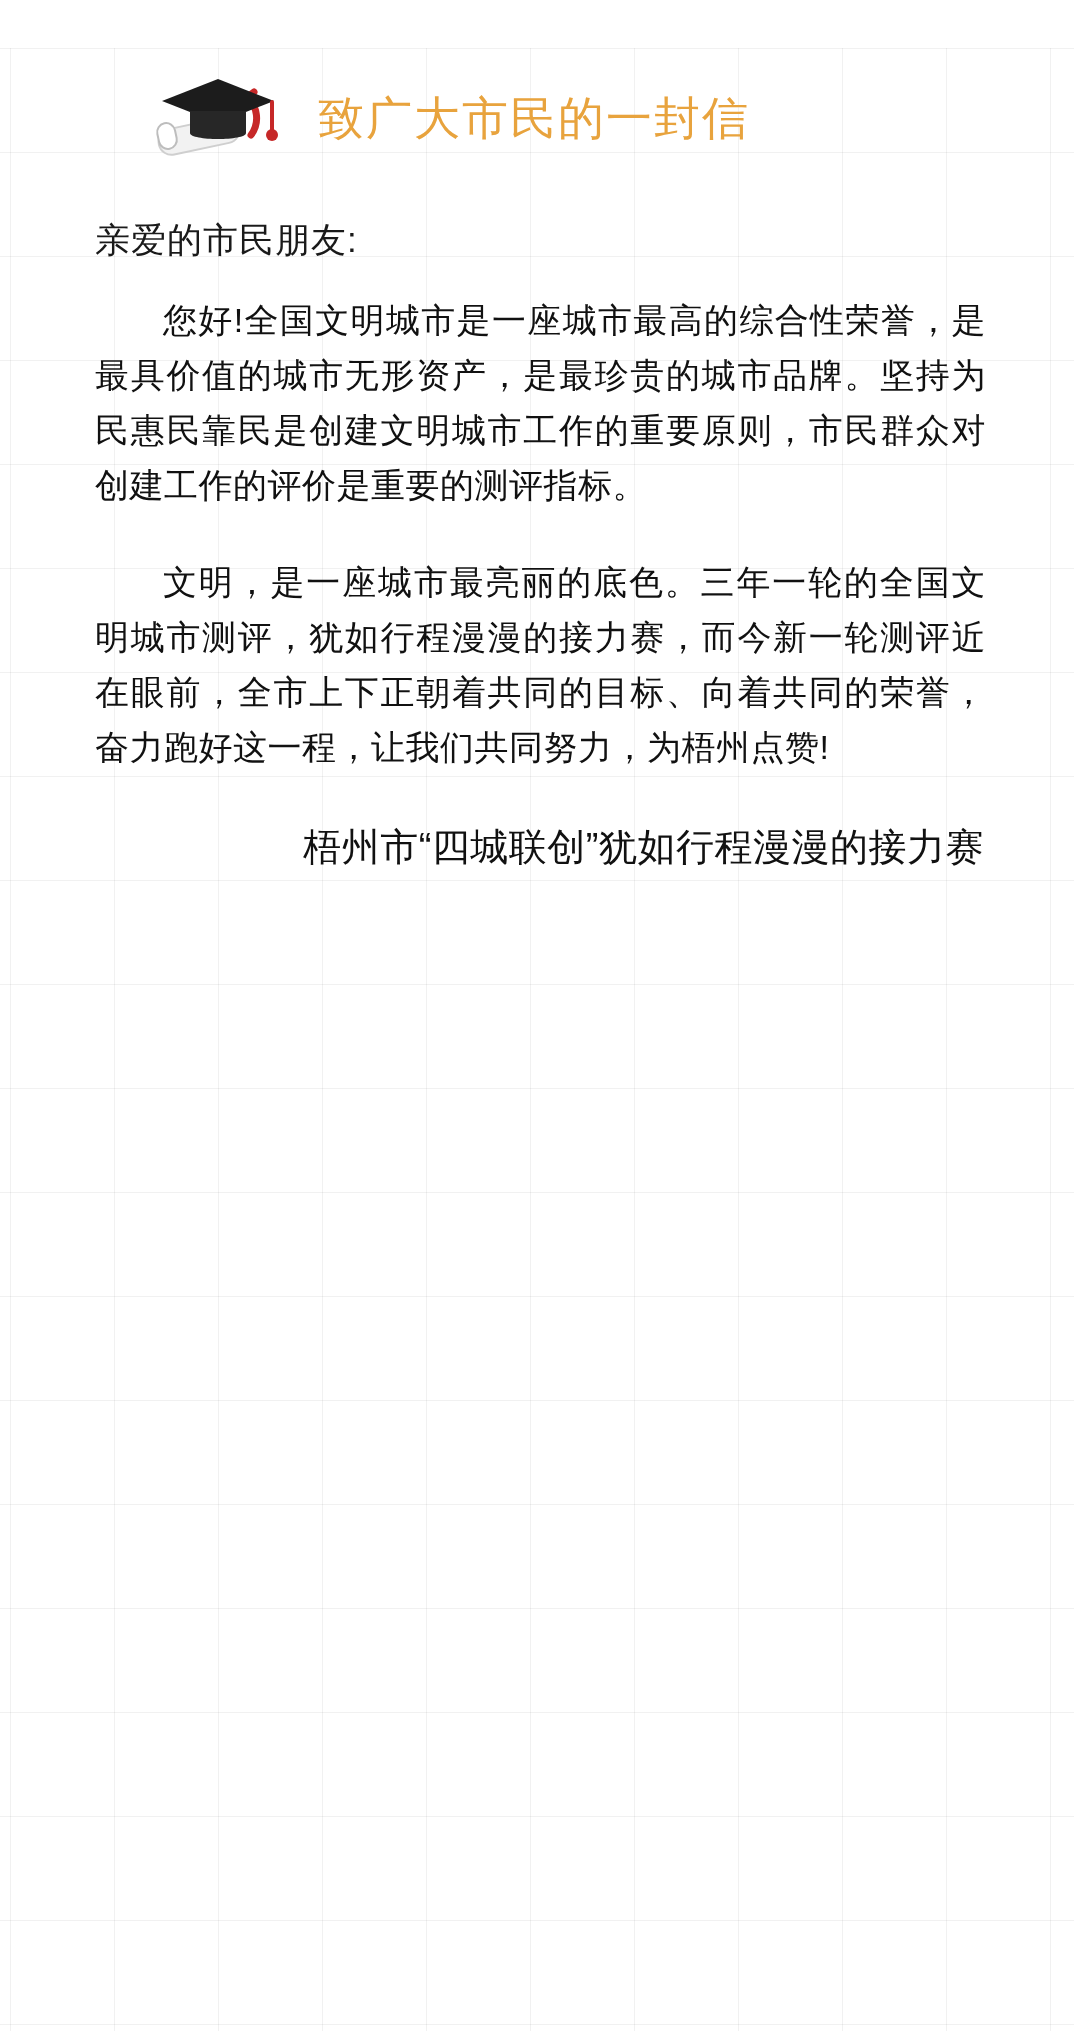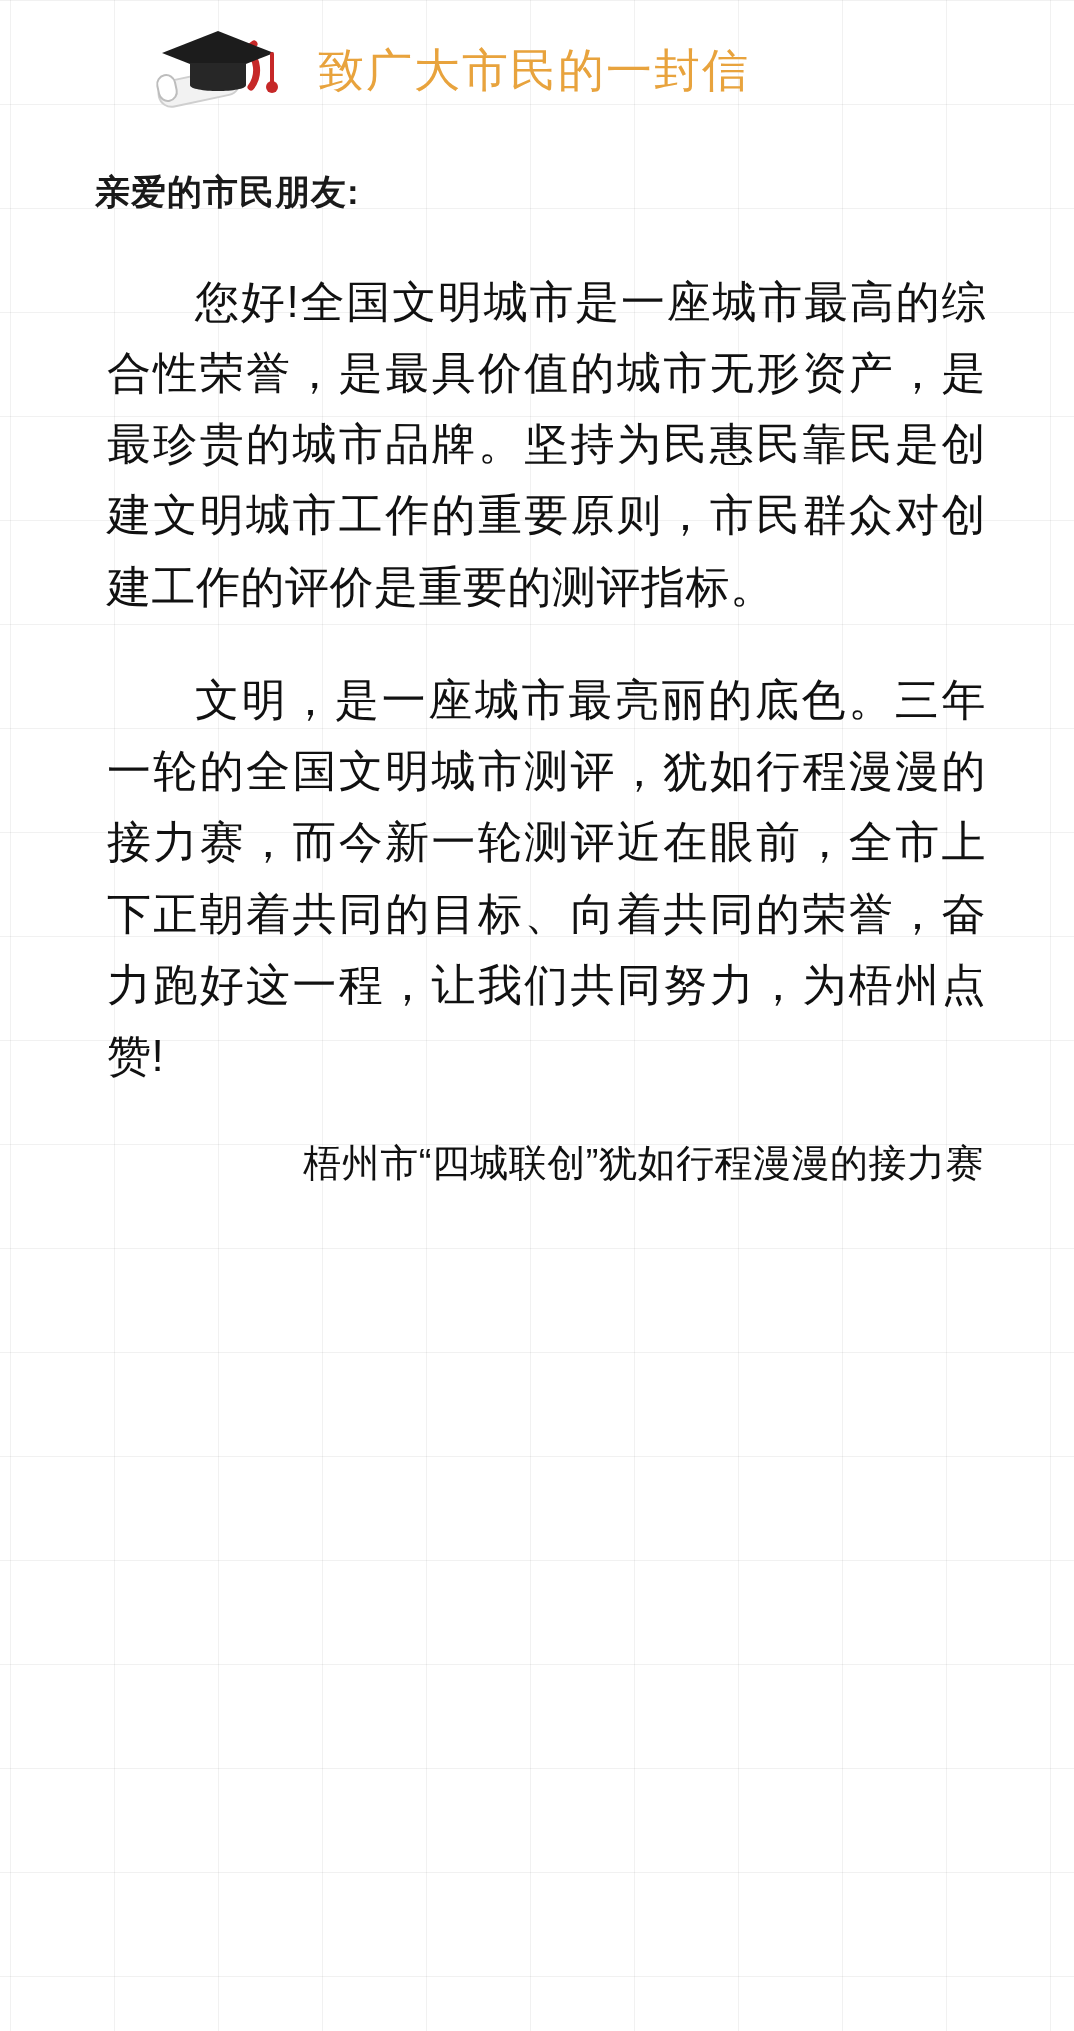--- a/index.html
+++ b/index.html
@@ -28,20 +28,21 @@
     background-size: 104px 104px;
     background-position: 10px 0px;
   }
 
   .header {
     display: flex;
     align-items: center;
     padding: 22px 0 0 150px;
     height: 120px;
     box-sizing: border-box;
+    margin-top: 48px;
   }
 
   .cap-icon {
     width: 150px;
     height: 96px;
     flex: 0 0 auto;
     margin-right: 18px;
   }
 
   .doc-title {
@@ -54,33 +55,32 @@
   }
 
   .body-wrap {
     padding: 46px 88px 40px 95px;
   }
 
   .salutation {
     font-size: 35px;
     color: #1a1a1a;
     line-height: 1.5;
-    margin-bottom: 47px;
+    margin-bottom: 26px;
     letter-spacing: 1px;
-    font-weight: bold;
   }
 
   .para {
-    font-size: 44px;
+    font-size: 34px;
     line-height: 1.62;
     color: #111111;
     text-align: justify;
     text-justify: inter-ideograph;
     text-indent: 2em;
-    margin: 0 0 42px 12px;
+    margin: 0 0 42px 0;
     letter-spacing: 0.5px;
   }
 
   .signature {
     font-size: 38px;
     line-height: 1.6;
     color: #111111;
     text-align: right;
     letter-spacing: 0.5px;
     margin-top: 26px;

